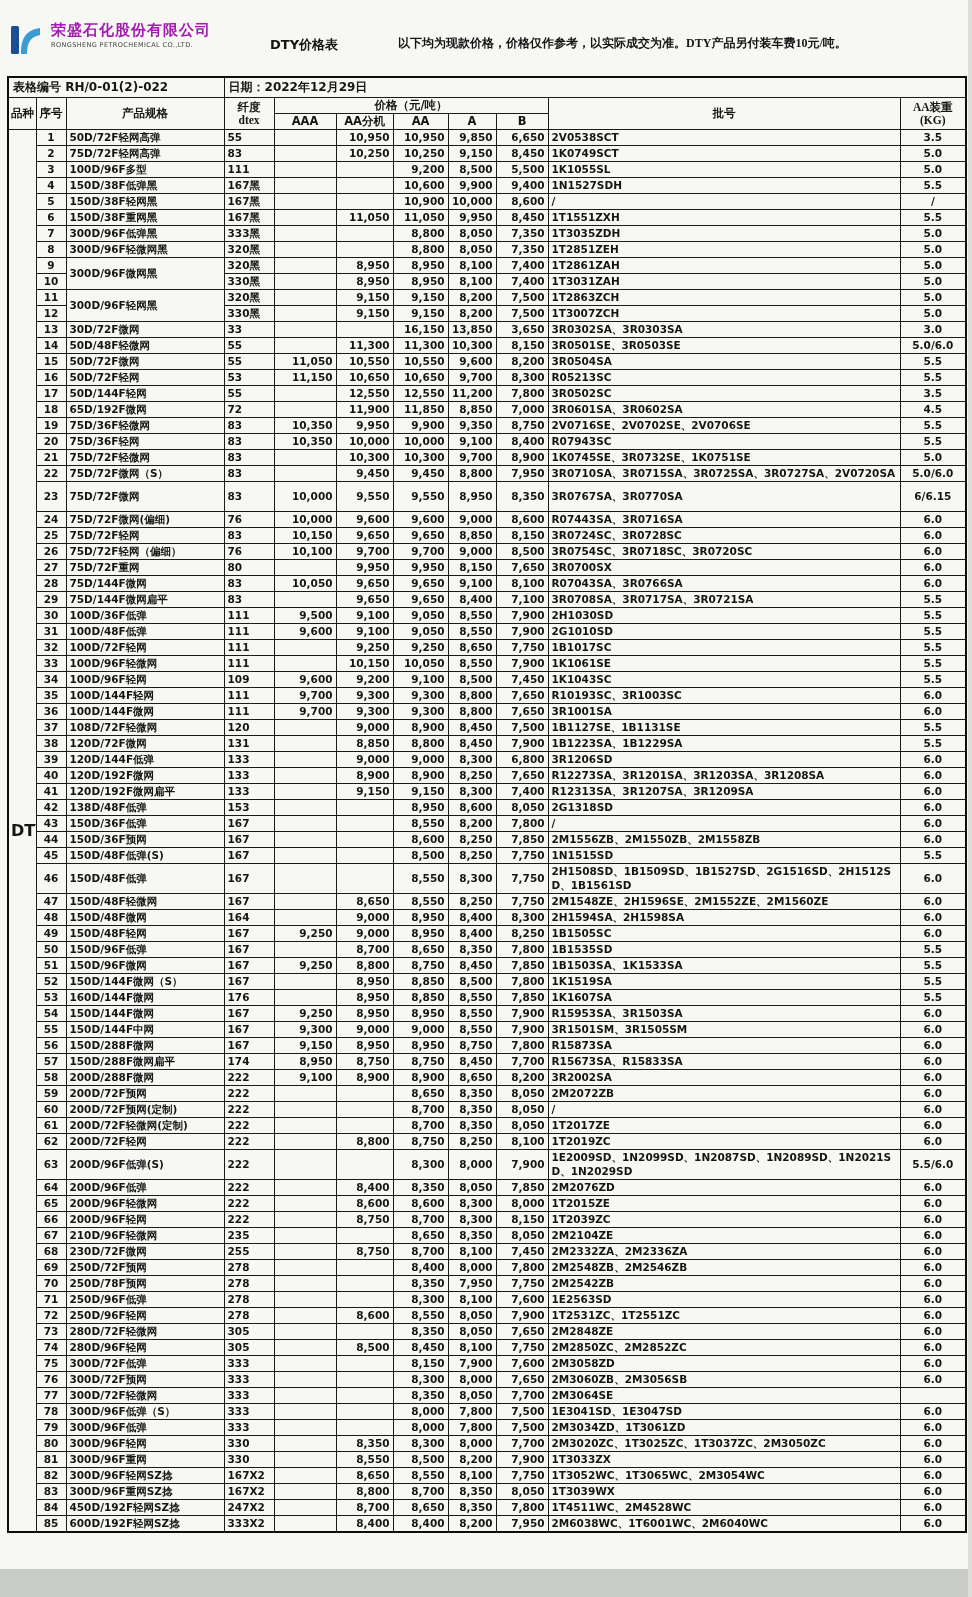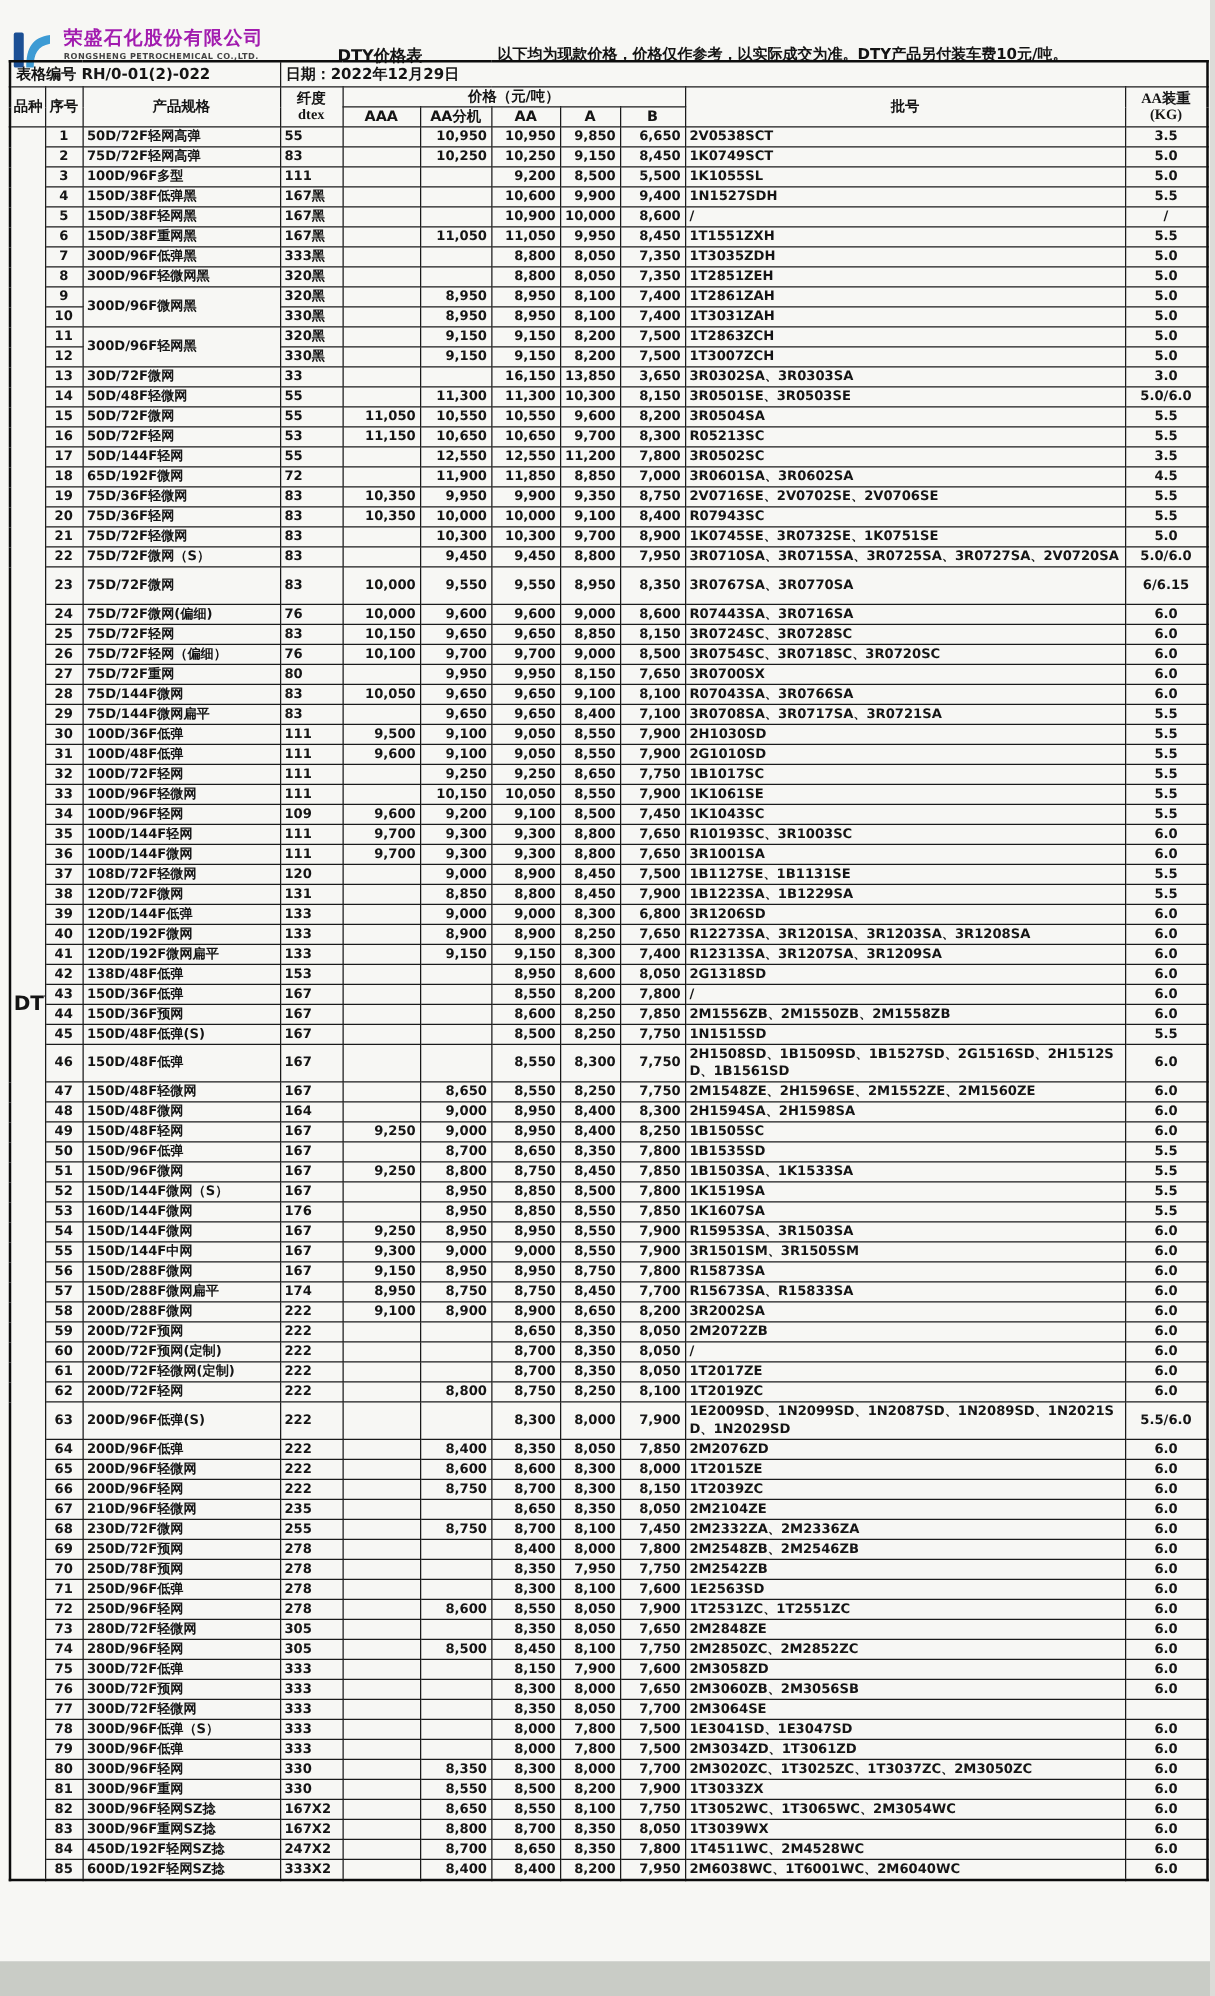--- a/index.html
+++ b/index.html
@@ -6,26 +6,26 @@
   .sheet {
     position:relative; width:972px; height:1597px; margin:0 auto;
     background:#f7f7f4; color:#141414; overflow:hidden;
     font-family:"DejaVu Sans","Liberation Sans",sans-serif;
   }
   
   .topbar { position:absolute; top:22px; left:10px; right:6px; height:44px; display:flex; align-items:flex-start; }
   .logo { display:flex; align-items:flex-start; width:260px; }
   .logo-mark { width:34px; height:36px; margin-right:7px; }
   .logo-text .cn { font-size:15px; font-weight:bold; letter-spacing:1px; color:#a21caf; line-height:1.1; }
-  .logo-text .en { font-size:6.5px; font-weight:bold; color:#444; letter-spacing:0.4px; margin-top:2px; }
+  .logo-text .en { font-size:6.5px; font-weight:normal; color:#444; letter-spacing:0.4px; margin-top:2px; }
   .doc-title { font-size:13px; font-weight:bold; margin-top:14px; white-space:nowrap; }
-  .doc-note { font-size:12px; font-weight:bold; margin-left:60px; margin-top:13px; white-space:nowrap; letter-spacing:0px; }
+  .doc-note { font-size:12px; font-weight:bold; margin-left:60px; margin-top:13px; white-space:nowrap; letter-spacing:0px;font-family:Liberation Serif, serif; }
   
   table.price-table {
-    position:absolute; top:48px; left:7px;
+    position:absolute; top:76px; left:7px;
     border-collapse:collapse; table-layout:fixed; width:958px;
     border:2.5px solid #0d0d0d;
     padding-left:13px;
   }
   .price-table th, .price-table td {
     border:1.2px solid #1b1b1b; font-weight:bold; color:#151515;
     font-size:10.5px; line-height:1.12; padding:0 2px; height:15px;
     overflow:hidden; white-space:nowrap;
   }
   .price-table thead th { text-align:center; font-size:11.5px; }

